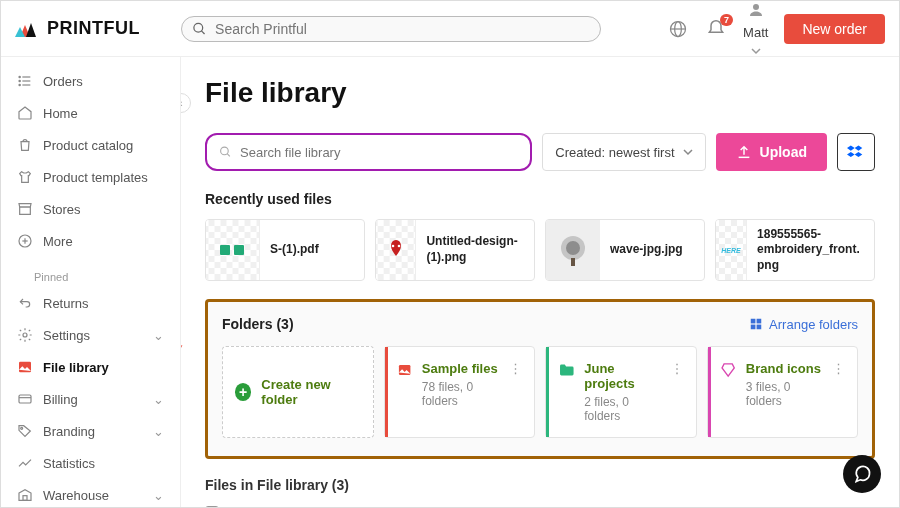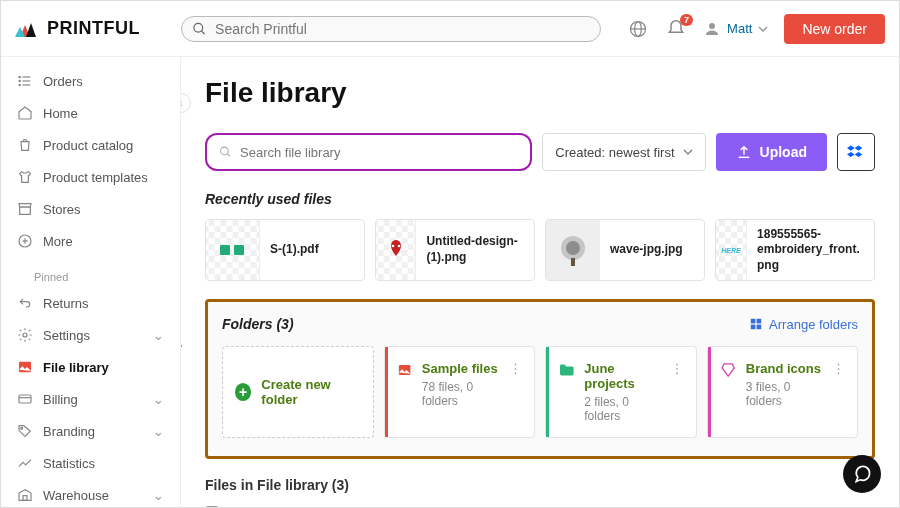--- a/index.html
+++ b/index.html
@@ -6,41 +6,41 @@
 body { font-family: -apple-system, BlinkMacSystemFont, "Segoe UI", Arial, sans-serif; font-size: 13px; color: #333; background: #fff; width: 900px; height: 508px; overflow: hidden; border: 1px solid #ddd; position: relative; }
 
 .topbar { display: flex; align-items: center; height: 56px; padding: 0 14px; border-bottom: 1px solid #eee; }
 .logo { display: flex; align-items: center; width: 166px; gap: 6px; }
 .logo-text { font-weight: 900; font-size: 18px; letter-spacing: 0.5px; color: #111; }
 .search { flex: 0 0 420px; display: flex; align-items: center; border: 1px solid #bbb; border-radius: 16px; height: 26px; padding: 0 10px; background: #f9f9f9; }
 .search input { border: none; outline: none; background: transparent; font-size: 14px; margin-left: 8px; width: 100%; color: #666; }
 .top-right { margin-left: auto; display: flex; align-items: center; gap: 16px; }
 .icon-btn { position: relative; display: flex; align-items: center; justify-content: center; width: 22px; height: 22px; color: #777; cursor: pointer; }
 .badge { position: absolute; top: -4px; right: -6px; background: #e84c3d; color: #fff; font-size: 9px; font-weight: 700; border-radius: 8px; padding: 1px 4px; }
-.user { display: flex; align-items: center; gap: 6px; color: #0369a1; cursor: pointer; font-size: 13px; }
+.user { display: flex; align-items: center; gap: 6px; color: #404040; cursor: pointer; font-size: 13px; flex-direction: column; }
 .btn-primary { background: #e84c3d; color: #fff; font-weight: 400; font-size: 14px; padding: 7px 18px; border-radius: 4px; border: none; cursor: pointer; }
 
 .layout { display: flex; height: calc(100% - 56px); }
 .sidebar { width: 180px; border-right: 1px solid #eee; padding: 8px 0; overflow-y: auto; }
 .sidebar-item { display: flex; align-items: center; gap: 10px; padding: 8px 16px; color: #555; cursor: pointer; font-size: 13px; }
 .sidebar-item svg { flex-shrink: 0; }
 .sidebar-item.active { color: #111; font-weight: 700; }
 .sidebar-item .chev { margin-left: auto; color: #999; }
 .sidebar-section { font-size: 11px; color: #999; padding: 14px 33px 4px; }
 
 .main { flex: 1; padding: 20px 24px; overflow-y: auto; position: relative; }
 .page-title { font-size: 28px; font-weight: 800; color: #111; margin-bottom: 24px; }
 .toolbar { display: flex; gap: 10px; align-items: center; margin-bottom: 20px; }
 .search-lib { flex: 1; display: flex; align-items: center; border: 2px solid #a21caf; border-radius: 12px; height: 38px; padding: 0 12px; }
 .search-lib input { border: none; outline: none; width: 100%; font-size: 13px; color: #666; }
 .select { border: 1px solid #ddd; border-radius: 4px; height: 38px; padding: 0 12px; display: flex; align-items: center; gap: 8px; cursor: pointer; color: #444; font-size: 13px; }
-.btn-upload { background: #8b5cf6; color: #fff; font-weight: 700; height: 38px; padding: 0 20px; border-radius: 4px; border: none; cursor: pointer; display: flex; align-items: center; gap: 8px; font-size: 14px; }
+.btn-upload { background: #ec4899; color: #fff; font-weight: 700; height: 38px; padding: 0 20px; border-radius: 4px; border: none; cursor: pointer; display: flex; align-items: center; gap: 8px; font-size: 14px; }
 .btn-square { width: 38px; height: 38px; border: 1px solid #333; border-radius: 4px; display: flex; align-items: center; justify-content: center; cursor: pointer; }
 
-.section-title { font-weight: 700; font-size: 14px; color: #222; margin-bottom: 12px; font-style: italic; }
+.section-title { font-weight: 700; font-size: 14px; color: #222; margin-bottom: 12px; }
 .recent-row { display: flex; gap: 10px; margin-bottom: 18px; }
 .file-card { flex: 1; border: 1px solid #e3e3e3; border-radius: 4px; display: flex; align-items: center; height: 62px; overflow: hidden; cursor: pointer; }
 .file-thumb { width: 54px; height: 62px; background: repeating-conic-gradient(#f0f0f0 0% 25%, #fff 0% 50%) 50% / 12px 12px; display: flex; align-items: center; justify-content: center; border-right: 1px solid #eee; }
 .file-name { padding: 0 10px; font-size: 12px; font-weight: 700; color: #222; word-break: break-word; line-height: 1.3; }
 
 .folders-panel { border: 3px solid #a16207; border-radius: 4px; padding: 14px 14px 18px; margin-bottom: 18px; position: relative; background: #fafafa; }
 .folders-header { display: flex; justify-content: space-between; align-items: center; margin-bottom: 14px; }
 .arrange-link { display: flex; align-items: center; gap: 6px; color: #3a6fd8; font-size: 13px; cursor: pointer; }
 .folders-row { display: flex; gap: 10px; }
 .folder-card { flex: 1; background: #fff; border: 1px solid #e3e3e3; border-radius: 4px; padding: 14px 12px; display: flex; align-items: flex-start; gap: 10px; cursor: pointer; position: relative; }

